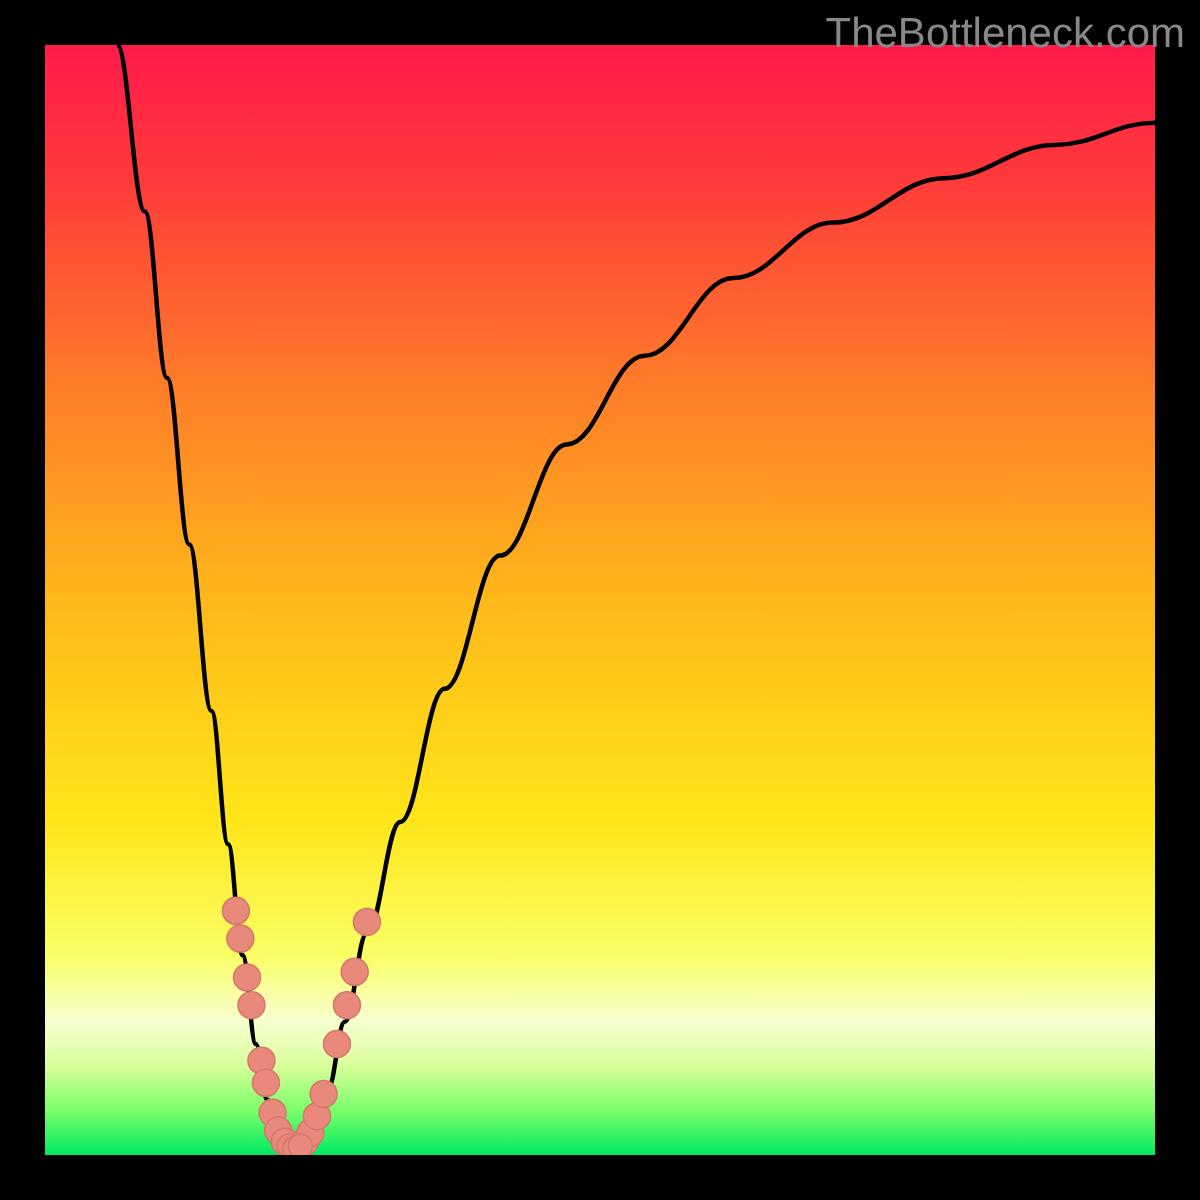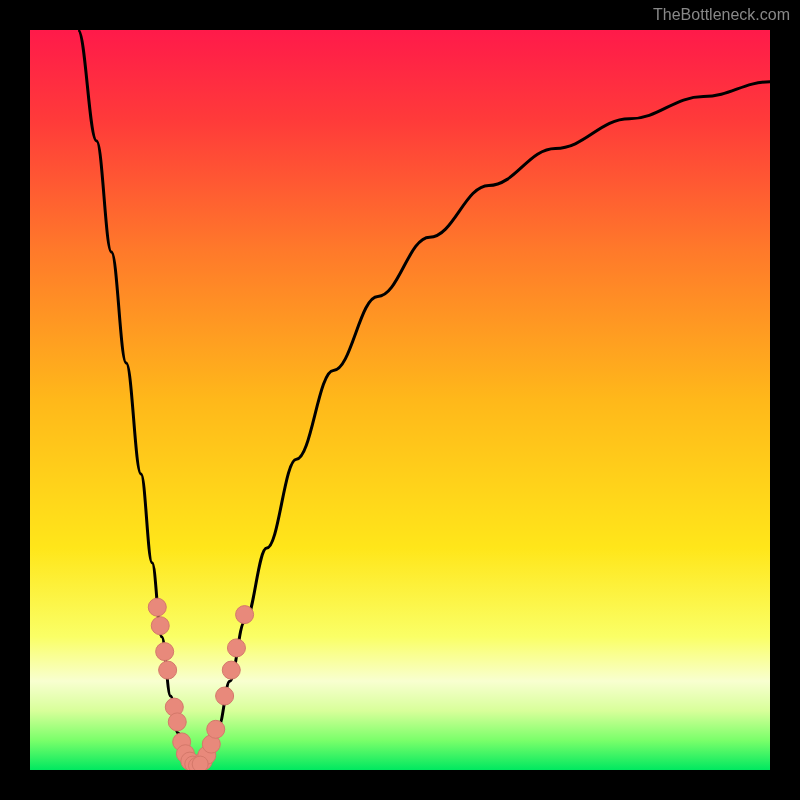--- a/index.html
+++ b/index.html
@@ -1,18 +1,18 @@
 <!DOCTYPE html>
 <html><head>
   <meta charset="utf-8">
   <style>
     * { margin: 0; padding: 0; box-sizing: border-box; }
     body { width: 800px; height: 800px; overflow: hidden; font-family: Arial, sans-serif; }
     .container { width: 800px; height: 800px; position: relative; background: #000; }
-    .watermark { position: absolute; top: 6px; right: 10px; color: #888; font-size: 16px; font-weight: 500; z-index: 10; }
+    .watermark { position: absolute; top: 6px; right: 10px; color: #888; font-size: 28px; font-weight: 500; z-index: 10; }
     .plot-area { position: absolute; top: 30px; left: 30px; width: 740px; height: 740px; }
     .gradient-bg { position: absolute; top: 0; left: 0; width: 100%; height: 100%; }
     .curve-layer { position: absolute; top: 0; left: 0; width: 100%; height: 100%; }
     .markers-layer { position: absolute; top: 0; left: 0; width: 100%; height: 100%; }
   </style>
 </head>
 <body>
 
 <div class="container">
   <div class="watermark">TheBottleneck.com</div>

